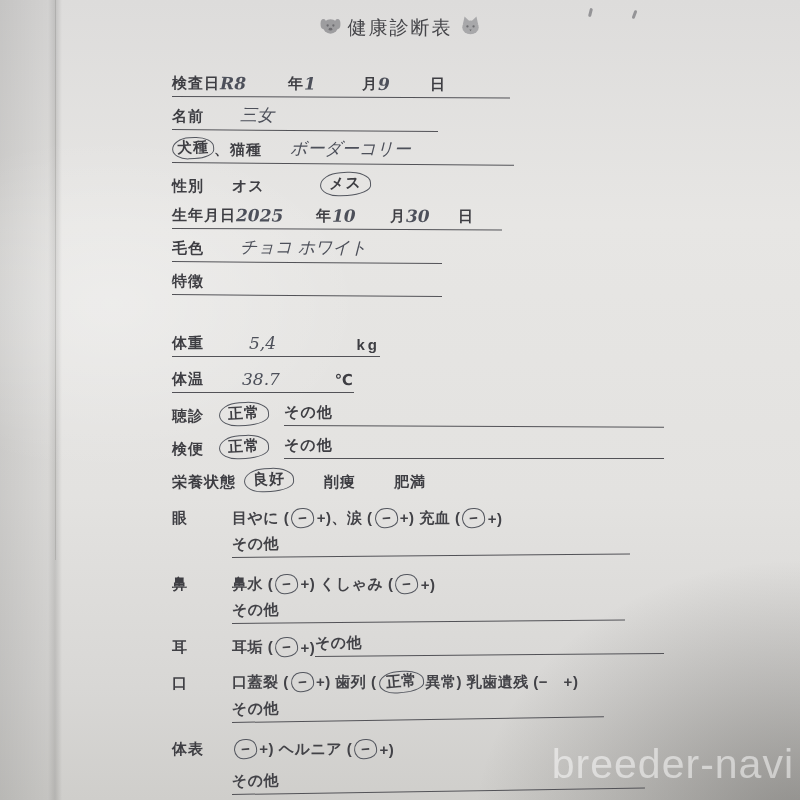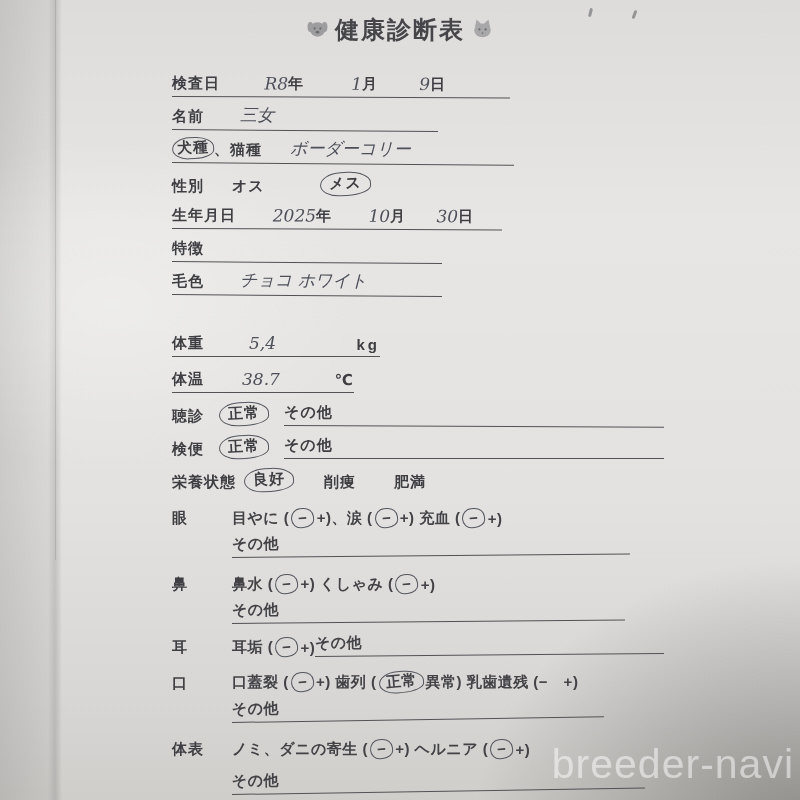--- a/index.html
+++ b/index.html
@@ -17,40 +17,40 @@
       linear-gradient(90deg, rgba(0,0,0,0.11) 0px, rgba(0,0,0,0.05) 48px, rgba(0,0,0,0.13) 55px, rgba(0,0,0,0.0) 62px),
       linear-gradient(180deg,#dddcdb 0%,#e7e6e4 28%,#e3e2e0 62%,#d8d7d5 86%,#cfcecb 100%);
   }
   .edge-line{position:absolute;left:55px;top:0;width:1px;height:560px;background:rgba(90,88,85,0.18);}
   .pen-mark{position:absolute;width:3px;height:9px;background:#6d6d71;border-radius:2px;opacity:.65;}
   .pm1{left:589px;top:8px;transform:rotate(14deg);}
   .pm2{left:633px;top:10px;transform:rotate(20deg);}
 
   
   .title-bar{position:absolute;left:0;top:14px;width:100%;display:flex;justify-content:center;align-items:center;gap:6px;}
-  .title-text{font-size:24px;font-weight:700;color:#46464a;letter-spacing:2px;}
+  .title-text{font-size:19px;font-weight:400;color:#46464a;letter-spacing:2px;}
   .title-icon{display:inline-block;opacity:.8;}
 
   
   .form{position:absolute;left:172px;top:64px;width:492px;color:#3e3e43;}
   .row{display:flex;align-items:flex-end;height:33px;position:relative;}
   .row.h36{height:36px;align-items:flex-end;}
   .row.h30{height:30px;}
   .spacer{height:26px;}
   .lbl{font-size:15px;font-weight:700;color:#3e3e43;letter-spacing:1px;white-space:nowrap;}
   .tok,.toks span{font-size:15px;font-weight:600;color:#424247;letter-spacing:0.5px;white-space:nowrap;}
   .toks{display:flex;align-items:center;}
   .uline{display:flex;align-items:flex-end;border-bottom:1.6px solid #525257;padding-bottom:3px;}
   .fill1{flex:1;}
   .grow{flex:1;}
   .hand{
     font-family:"DejaVu Serif","Liberation Serif",serif;font-style:italic;
     font-size:17px;color:#4d505a;white-space:nowrap;
   }
-  .ctr{text-align:right;display:inline-block;} .w60{width:60px;flex:none;}
+  .ctr{text-align:left;display:inline-block;font-weight:bold;} .w60{width:60px;flex:none;}
   .c80{width:80px;} .c68{width:68px;} .c58{width:58px;} .c52{width:52px;}
   .ml8{margin-left:8px;} .ml15{margin-left:15px;} .ml28{margin-left:28px;}
   .ml36{margin-left:36px;} .ml45{margin-left:45px;} .ml55{margin-left:55px;} .ml30{margin-left:30px;} .ml38{margin-left:38px;}
   .mr12{margin-right:12px;}
   .circled{
     display:inline-block;border:1.7px solid #54575f;
     border-radius:48% 52% 55% 45% / 60% 55% 45% 55%;
     padding:1px 8px 2px;transform:rotate(-3deg);
   }
   .toks .circled{padding:0 6px 1px;margin:0 2px;transform:rotate(-5deg);}
@@ -150,29 +150,29 @@
         <span class="lbl">年</span>
         <span class="hand ctr c58">10</span>
         <span class="lbl">月</span>
         <span class="hand ctr c52">30</span>
         <span class="lbl mr12">日</span>
       </div>
     </div>
 
     <div class="row">
       <div class="uline td1" style="width:270px;">
+        <span class="lbl">毛色</span>
+        <span class="hand ml36">チョコ ホワイト</span>
+      </div>
+    </div>
+
+    <div class="row">
+      <div class="uline td1" style="width:270px;">
         <span class="lbl">特徴</span>
         <span class="hand ml36"></span>
-      </div>
-    </div>
-
-    <div class="row">
-      <div class="uline td1" style="width:270px;">
-        <span class="lbl">毛色</span>
-        <span class="hand ml36">チョコ ホワイト</span>
       </div>
     </div>
 
     <div class="spacer"></div>
 
     <div class="row h36">
       <div class="uline" style="width:208px;">
         <span class="lbl">体重</span>
         <span class="hand ml45">5,4</span>
         <span class="lbl grow" style="text-align:right;letter-spacing:3px;margin-top:36px;">kg</span>
@@ -274,21 +274,20 @@
     <div class="row h30">
       <div class="uline tu2" style="width:372px;margin-left:60px;">
         <span class="tok">その他</span>
         <span class="hand ml15"></span>
       </div>
     </div>
 
     <div class="row h36">
       <span class="lbl w60">体表</span>
       <span class="toks">
-          <span>ノミ、ダニの寄生 (</span>
           <span class="circled">−</span>
           <span> +) ヘルニア (</span>
           <span class="circled">−</span>
           <span> +)</span>
         </span>
     </div>
     <div class="row h36">
       <div class="uline tu2" style="width:413px;margin-left:60px;">
         <span class="tok">その他</span>
         <span class="hand ml15"></span>

